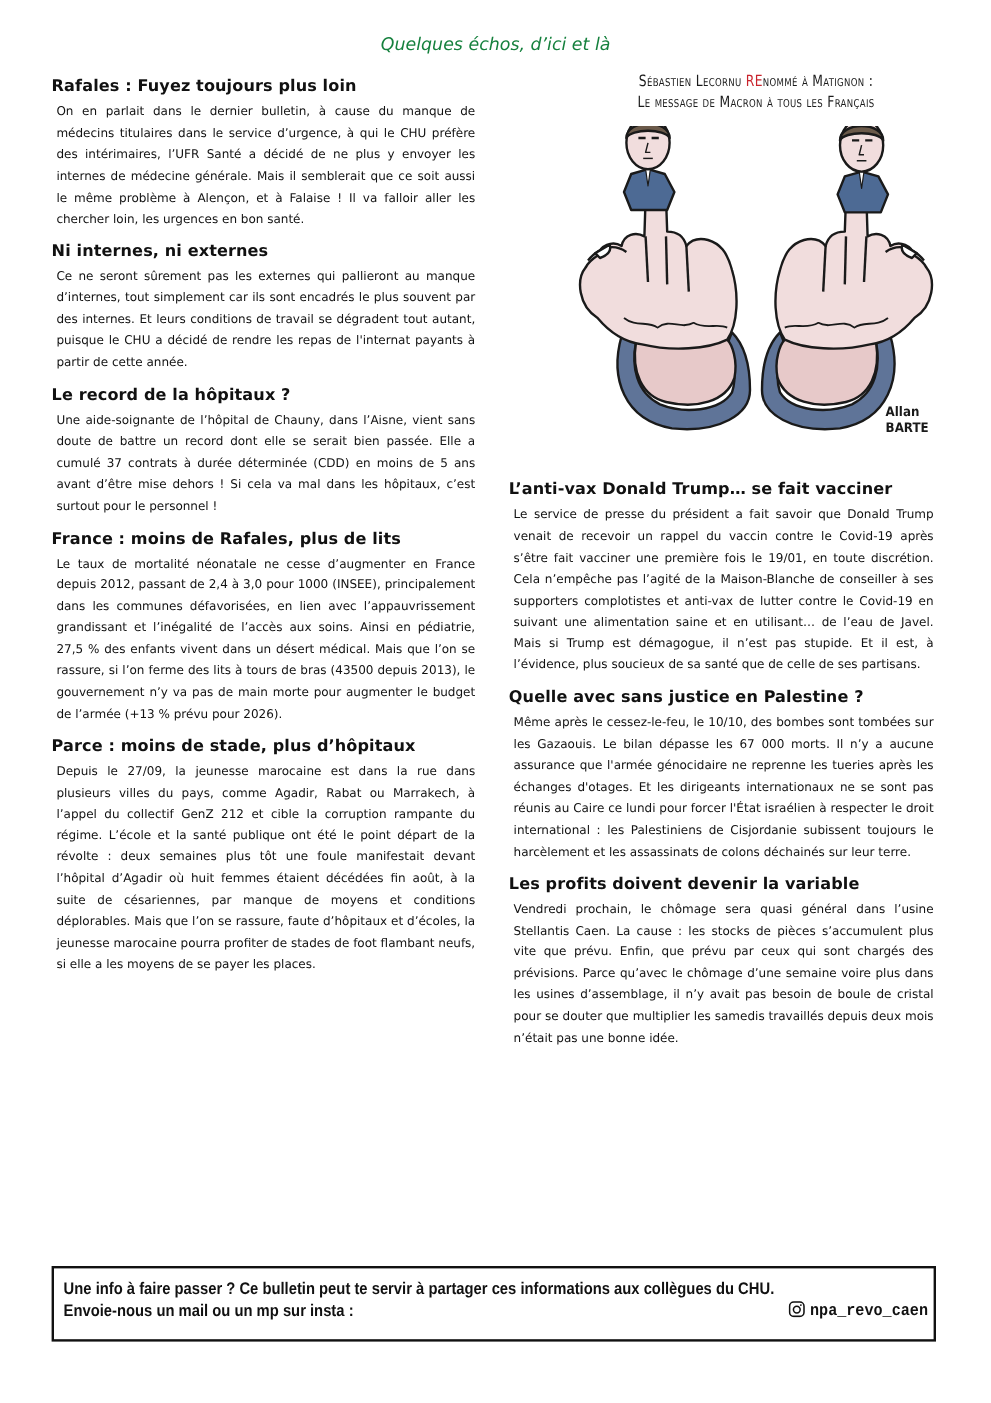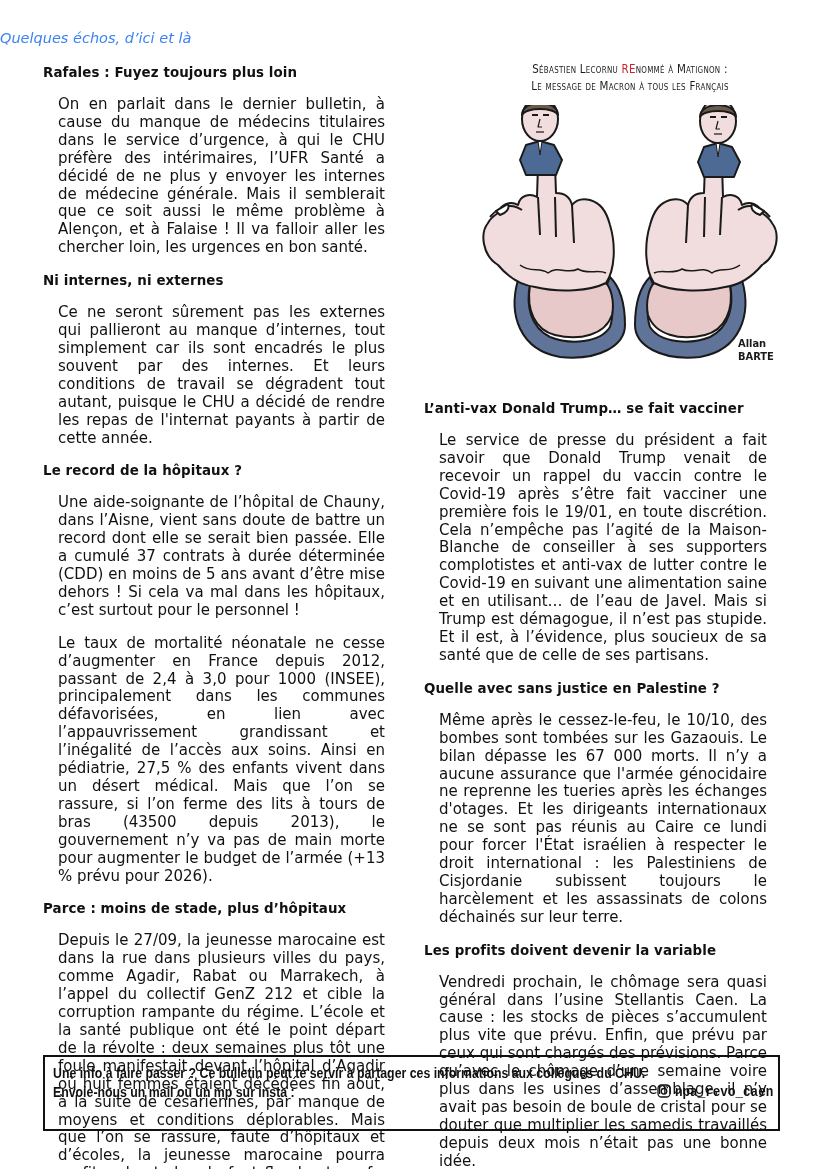--- a/index.html
+++ b/index.html
@@ -2,46 +2,46 @@
 <html><head>
   <meta charset="utf-8">
   <style>
     html, body { margin: 0; padding: 0; background: #ffffff; }
     body {
       width: 826px; height: 1169px; position: relative; overflow: hidden;
       font-family: "DejaVu Sans", sans-serif; color: #111111;
     }
     .page-title {
       position: absolute; left: 0; width: 826px; top: 30px;
-      text-align: left; font-style: italic; font-size: 14.5px; color: #3b82f6;
+      text-align: center; font-style: italic; font-size: 14.5px; color: #15803d;
     }
     .col { position: absolute; }
     .col-left { left: 43px; top: 64px; width: 357px; }
     .col-right { left: 424px; top: 400px; width: 358px; }
     .article { margin-bottom: 9px; }
     .article h2 {
       font-size: 13.4px; font-weight: bold; margin: 0 0 4px 0; line-height: 17px;
       letter-spacing: 0.1px;
     }
     .article p {
-      margin: 15px; font-size: 15px; line-height: 17.9px; text-align: justify;
+      margin: 4px; font-size: 10px; line-height: 17.9px; text-align: justify;
       hyphens: none;
     }
     .cartoon {
       position: absolute; left: 460px; top: 60px; width: 340px; height: 320px;
     }
     .cartoon-caption {
       text-align: center; font-family: "DejaVu Sans Condensed", "DejaVu Sans", sans-serif;
       font-size: 13px; line-height: 17px; letter-spacing: 0.3px; color: #1a1a1a;
       font-variant: small-caps; font-weight: normal; transform: scaleX(0.88);
     }
     .cartoon-caption .red { color: #c8232c; }
     .cartoon svg { position: absolute; left: 0; top: 45px; }
     .footer-box {
-      position: absolute; left: 43px; top: 1055px; width: 737px; height: 76px;
+      position: absolute; left: 43px; top: 1055px; width: 737px; height: 63px;
       border: 2px solid #111; box-sizing: border-box;
       font-family: "Liberation Sans", sans-serif; font-size: 14px;
       padding: 8px 8px 0 8px;
     }
     .footer-line1 { transform: scaleX(0.88); transform-origin: left; white-space: nowrap; font-weight: bold; }
     .footer-line2 {
       margin-top: 3px; white-space: nowrap; position: relative; height: 20px; font-weight: bold; padding-left: 32px;
     }
     .footer-line2 .lbl { position: absolute; left: 0; top: 0; transform: scaleX(0.88); transform-origin: left; }
     .footer-line2 .mail { position: absolute; left: 286px; top: 0; }
@@ -62,20 +62,21 @@
   </div>
   <div class="article">
     <h2>Ni internes, ni externes</h2>
     <p>Ce ne seront sûrement pas les externes qui pallieront au manque d’internes, tout simplement car ils sont encadrés le plus souvent par des internes. Et leurs conditions de travail se dégradent tout autant, puisque le CHU a décidé de rendre les repas de l'internat payants à partir de cette année.</p>
   </div>
   <div class="article">
     <h2>Le record de la hôpitaux ?</h2>
     <p>Une aide-soignante de l’hôpital de Chauny, dans l’Aisne, vient sans doute de battre un record dont elle se serait bien passée. Elle a cumulé 37 contrats à durée déterminée (CDD) en moins de 5 ans avant d’être mise dehors ! Si cela va mal dans les hôpitaux, c’est surtout pour le personnel !</p>
   </div>
   <div class="article">
+    <h2>France : moins de Rafales, plus de lits</h2>
     <p>Le taux de mortalité néonatale ne cesse d’augmenter en France depuis 2012, passant de 2,4 à 3,0 pour 1000 (INSEE), principalement dans les communes défavorisées, en lien avec l’appauvrissement grandissant et l’inégalité de l’accès aux soins. Ainsi en pédiatrie, 27,5 % des enfants vivent dans un désert médical. Mais que l’on se rassure, si l’on ferme des lits à tours de bras (43500 depuis 2013), le gouvernement n’y va pas de main morte pour augmenter le budget de l’armée (+13 % prévu pour 2026).</p>
   </div>
   <div class="article">
     <h2>Parce : moins de stade, plus d’hôpitaux</h2>
     <p>Depuis le 27/09, la jeunesse marocaine est dans la rue dans plusieurs villes du pays, comme Agadir, Rabat ou Marrakech, à l’appel du collectif GenZ 212 et cible la corruption rampante du régime. L’école et la santé publique ont été le point départ de la révolte : deux semaines plus tôt une foule manifestait devant l’hôpital d’Agadir où huit femmes étaient décédées fin août, à la suite de césariennes, par manque de moyens et conditions déplorables. Mais que l’on se rassure, faute d’hôpitaux et d’écoles, la jeunesse marocaine pourra profiter de stades de foot flambant neufs, si elle a les moyens de se payer les places.</p>
   </div>
 </div>
 
 <div class="cartoon">
   <div class="cartoon-caption">

